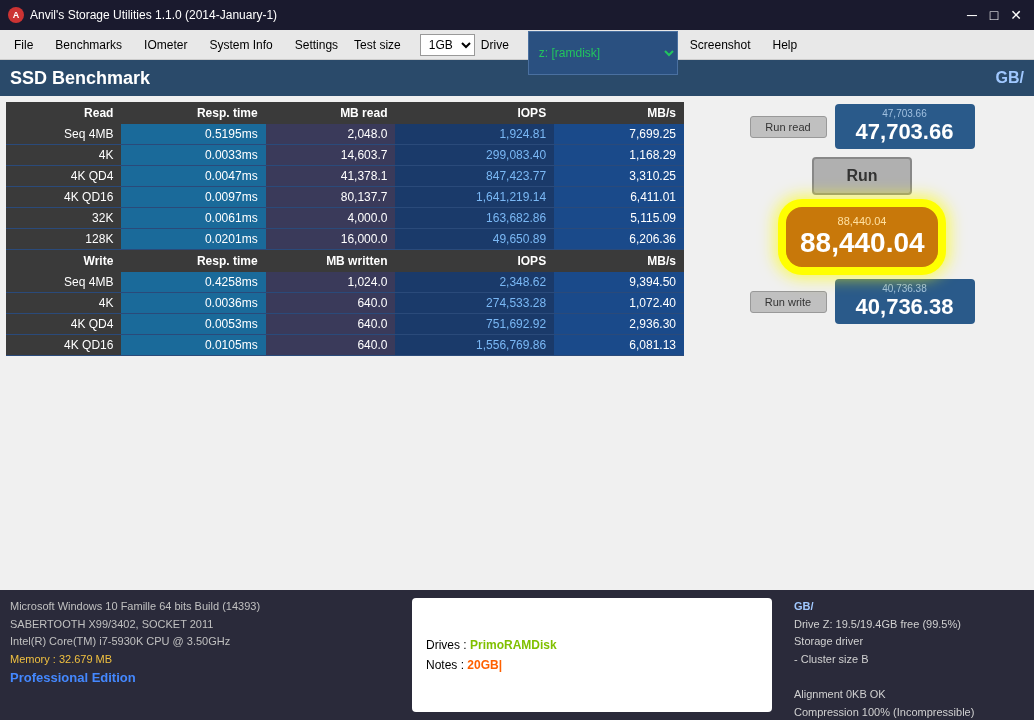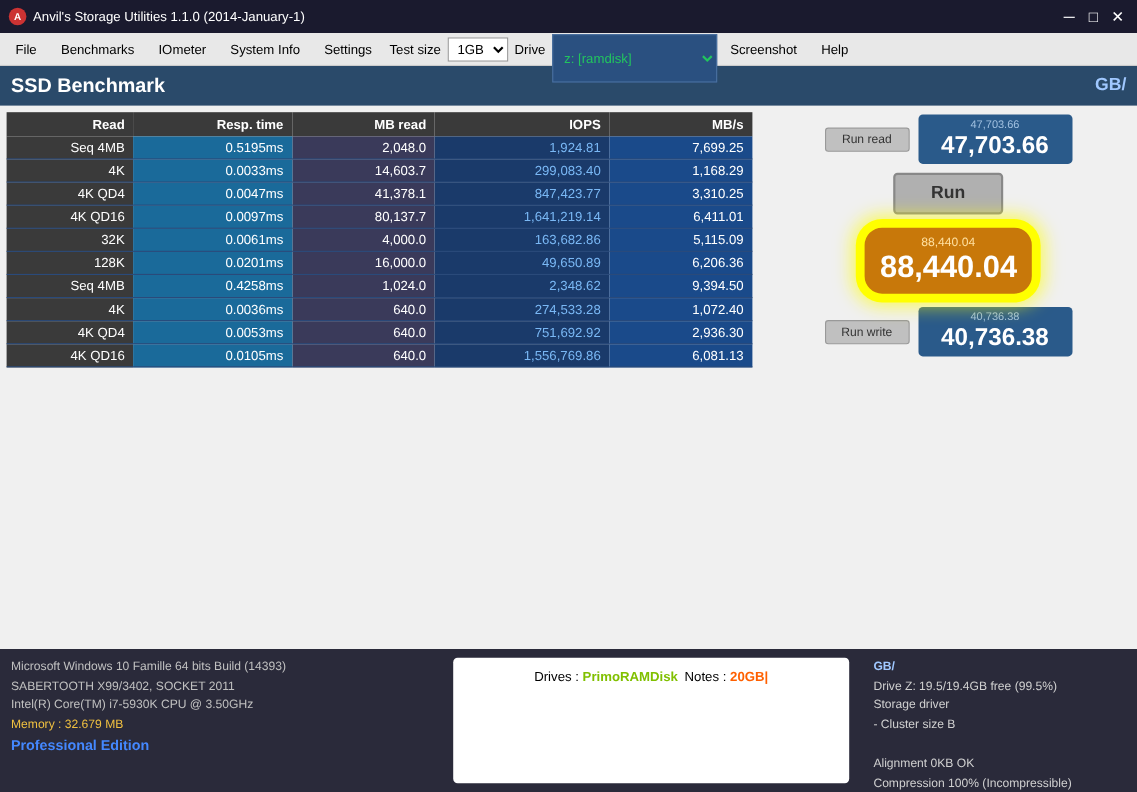--- a/index.html
+++ b/index.html
@@ -74,21 +74,21 @@
       cursor: pointer;
       font-size: 12px;
       color: #000;
       border-radius: 3px;
     }
 
     
     .menu-controls {
       display: flex;
       align-items: center;
-      gap: 6px;
+      gap: 19px;
       margin-left: 4px;
     }
     .menu-label { font-size: 12px; color: #000; }
     .menu-select {
       border: 1px solid #999;
       background: white;
       padding: 2px 4px;
       font-size: 12px;
       cursor: pointer;
     }
@@ -279,21 +279,21 @@
       line-height: 1.6;
     }
     .bottom-middle {
       flex: 0 0 360px;
       background: white;
       border-radius: 4px;
       padding: 10px 14px;
       font-size: 12px;
       color: #000;
       display: flex;
-      flex-direction: row;
+      flex-direction: column;
       justify-content: center;
       gap: 6px;
     }
     .bottom-right {
       flex: 1;
       font-size: 11px;
       line-height: 1.6;
     }
     .memory-text { color: #f0c040; }
     .professional-text {
@@ -404,20 +404,27 @@
         <td class="mbs-col">5,115.09</td>
       </tr>
       <tr class="data-row">
         <td class="row-label">128K</td>
         <td class="resp-col">0.0201ms</td>
         <td class="mb-col">16,000.0</td>
         <td class="iops-col">49,650.89</td>
         <td class="mbs-col">6,206.36</td>
       </tr>
 
+      <tr class="section-header">
+        <td style="text-align:right;">Write</td>
+        <td>Resp. time</td>
+        <td>MB written</td>
+        <td>IOPS</td>
+        <td>MB/s</td>
+      </tr>
 
       <tr class="data-row">
         <td class="row-label">Seq 4MB</td>
         <td class="resp-col">0.4258ms</td>
         <td class="mb-col">1,024.0</td>
         <td class="iops-col">2,348.62</td>
         <td class="mbs-col">9,394.50</td>
       </tr>
       <tr class="data-row">
         <td class="row-label">4K</td>

